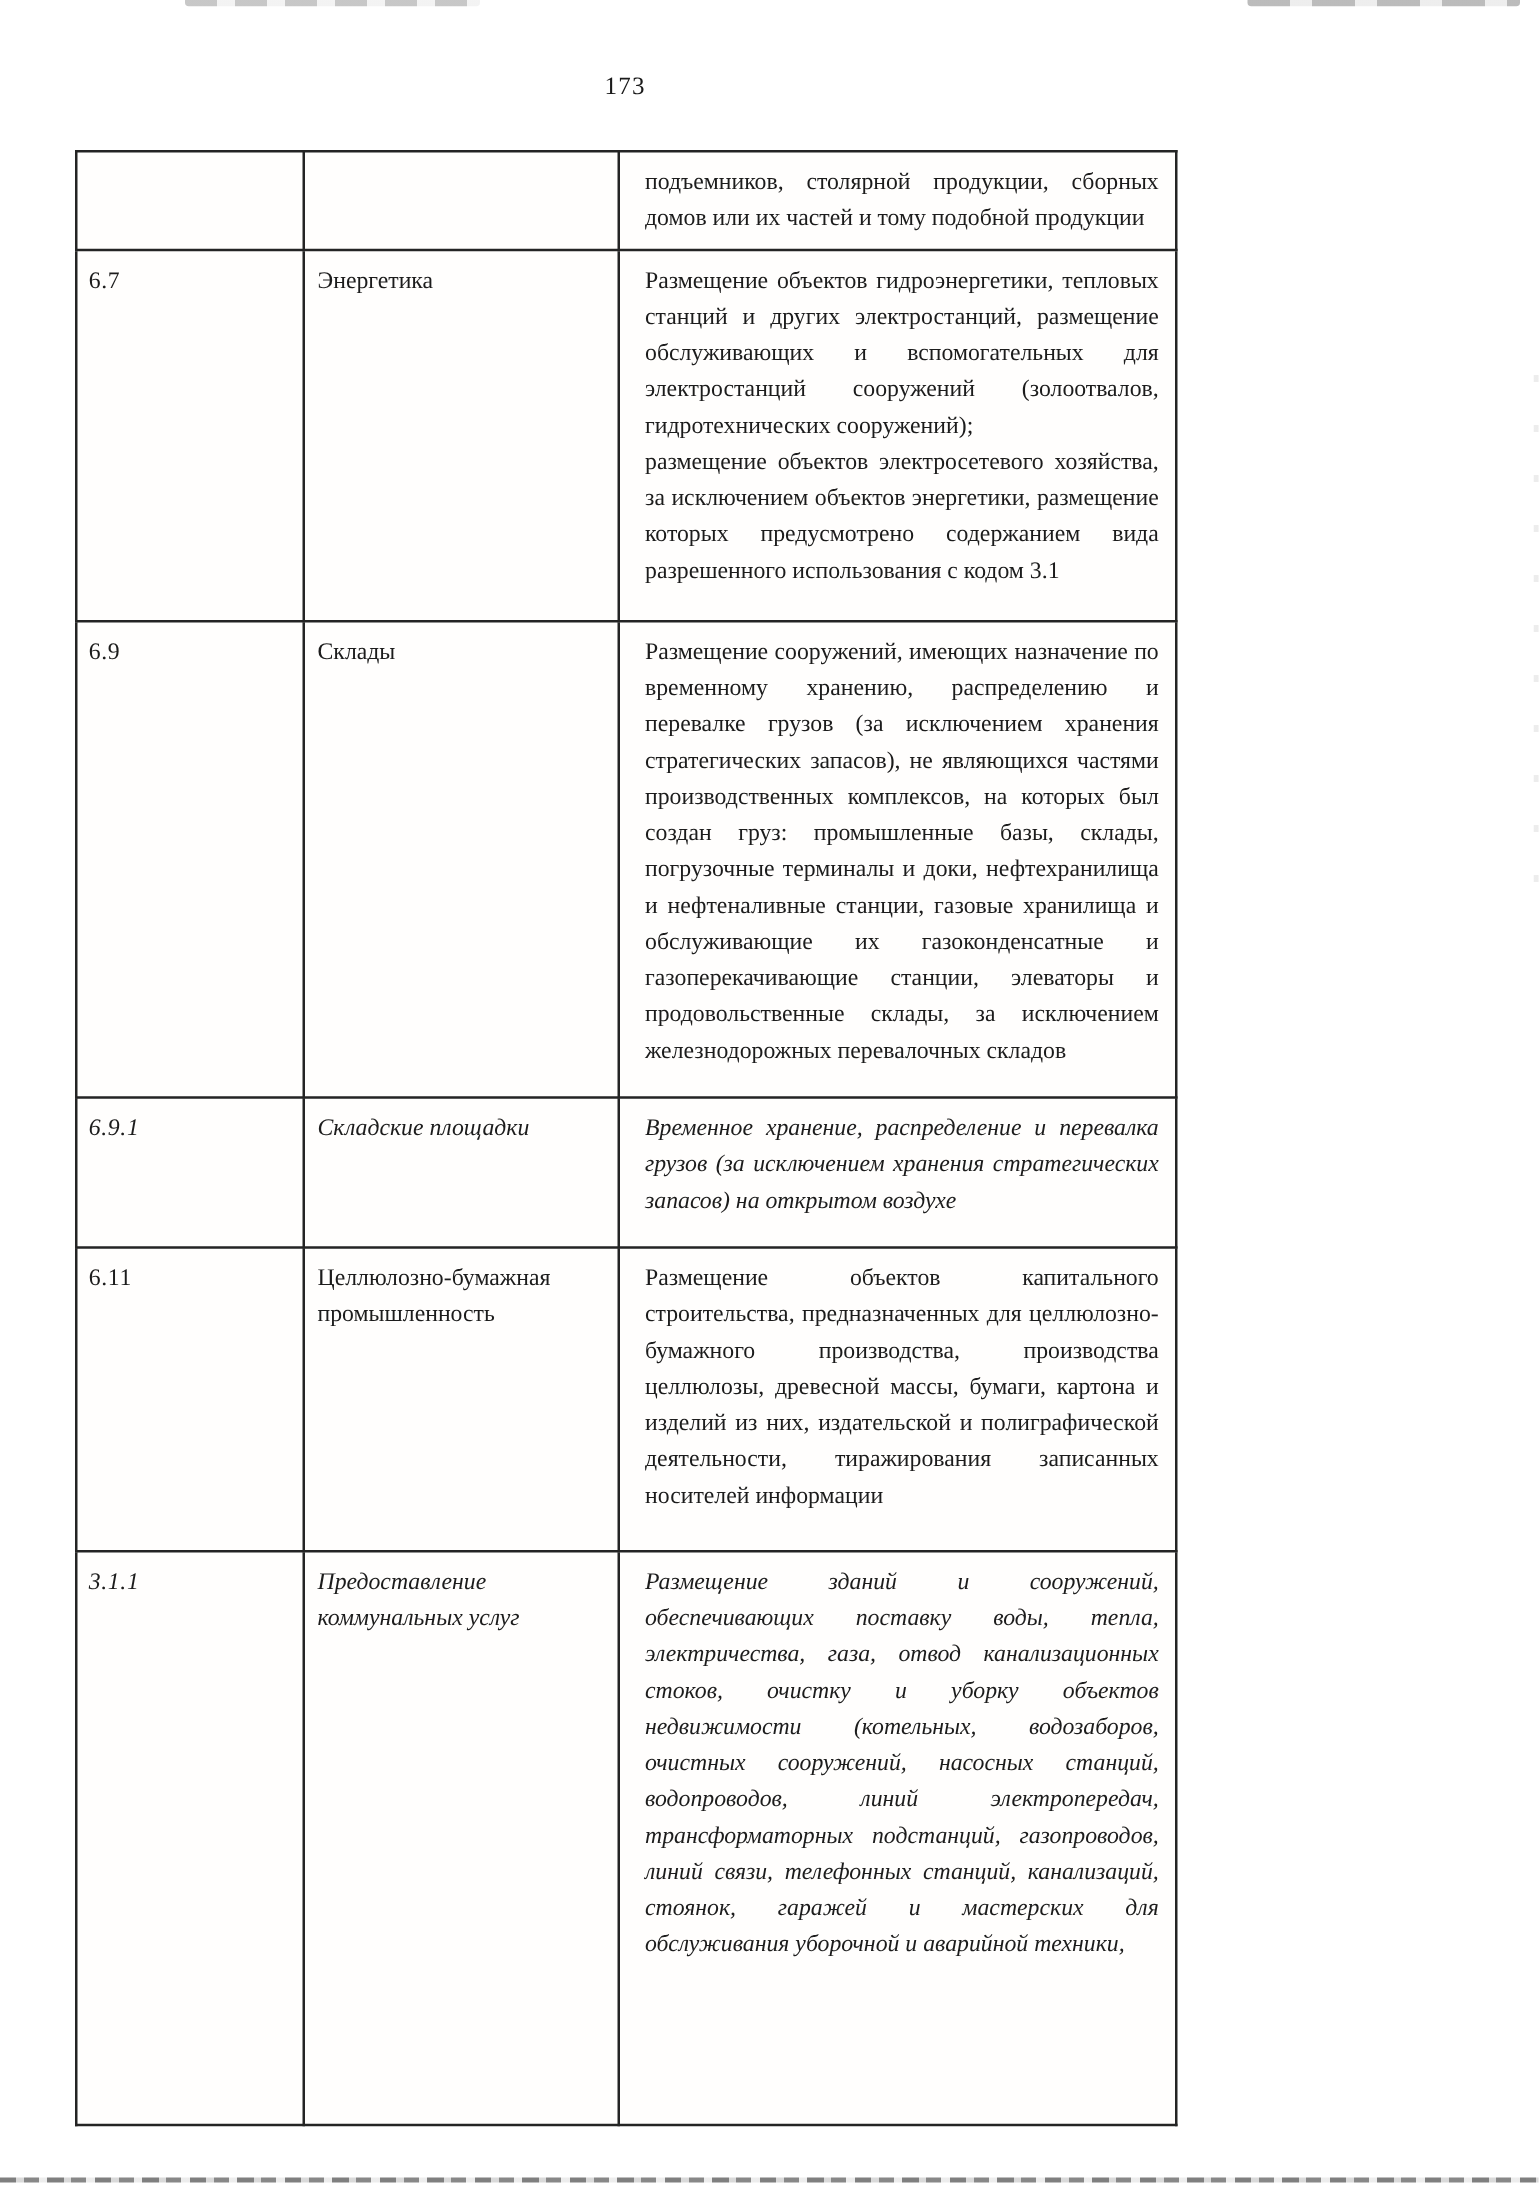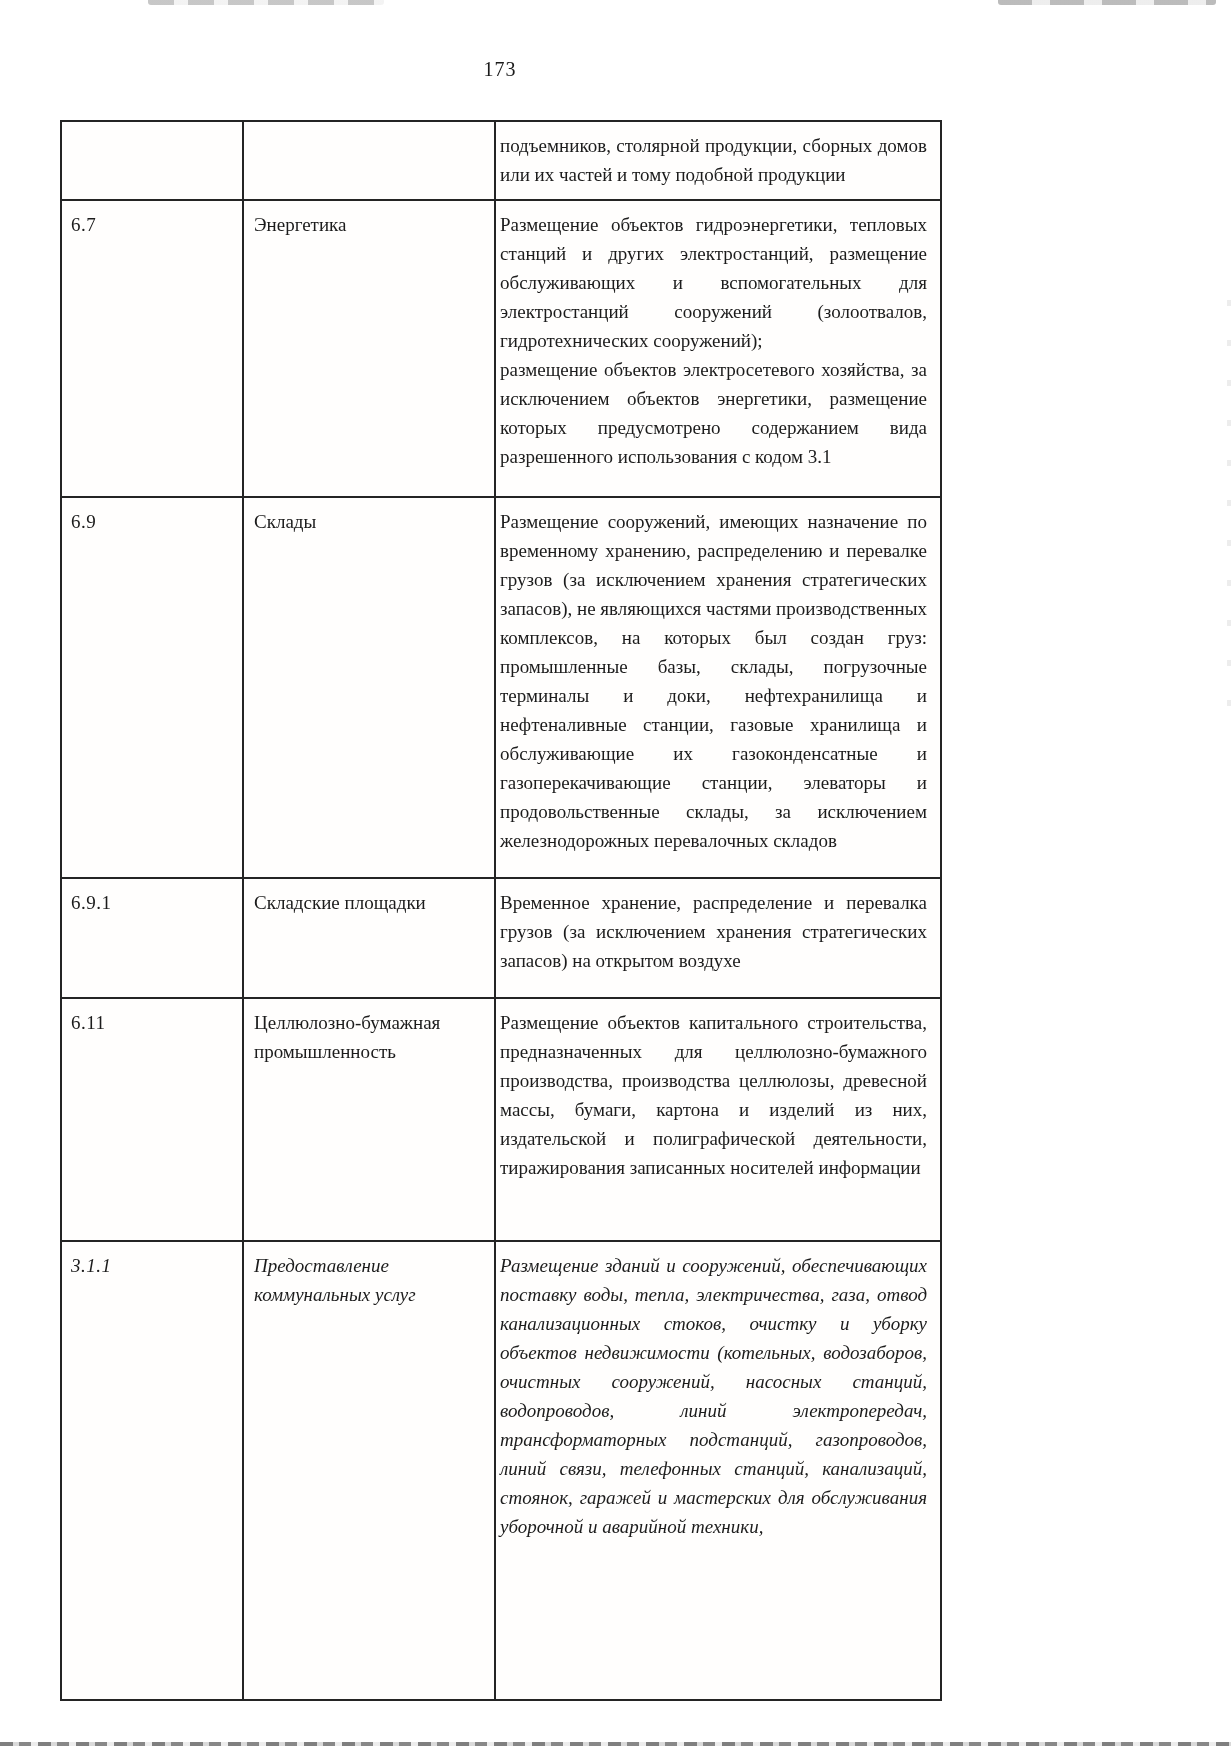--- a/index.html
+++ b/index.html
@@ -46,31 +46,31 @@
   }
   table.land-table td.col-code {
     padding-left: 9px;
     letter-spacing: 0.5px;
   }
   table.land-table td.col-name {
     padding-right: 14px;
   }
   table.land-table td.col-desc {
     text-align: justify;
-    padding-left: 4px;
+    padding-left: 20px;
     padding-right: 13px;
   }
   table.land-table td p {
     margin: 0;
   }
   
   table.land-table tr:nth-child(1) td { height: 46px; padding-bottom: 10px; }
   table.land-table tr:nth-child(2) td { height: 264px; }
   table.land-table tr:nth-child(3) td { height: 338px; }
-  table.land-table tr:nth-child(4) td { height: 78px; }
+  table.land-table tr:nth-child(4) td { height: 78px; font-style: italic; }
   table.land-table tr:nth-child(5) td { height: 210px; margin-left: 47px; }
   table.land-table tr:nth-child(6) td { height: 426px; font-style: italic; }
 
   
   .artifact { position: absolute; pointer-events: none; }
   .artifact-top-left {
     left: 148px; top: 0; width: 236px; height: 5px;
     background: repeating-linear-gradient(90deg, #9a9a9a 0 26px, rgba(170,170,170,0.25) 26px 40px);
     opacity: 0.55;
     border-radius: 0 0 3px 3px;

